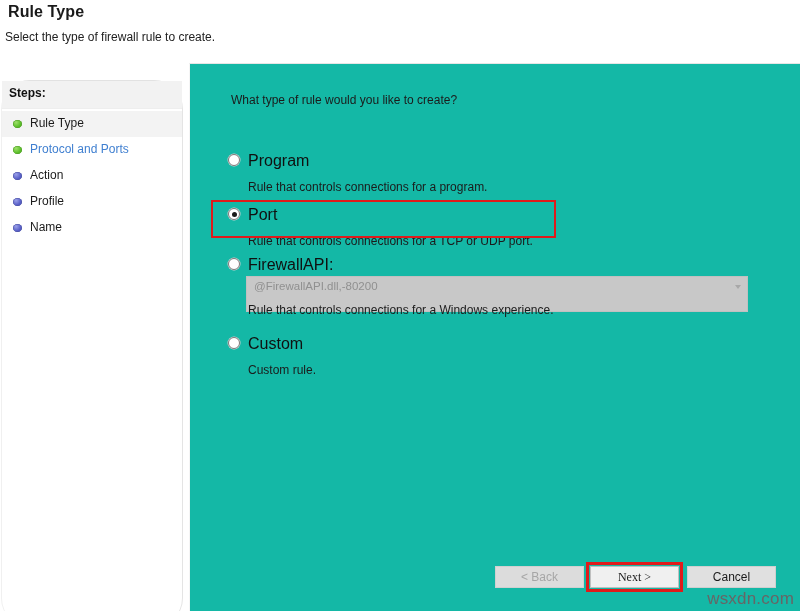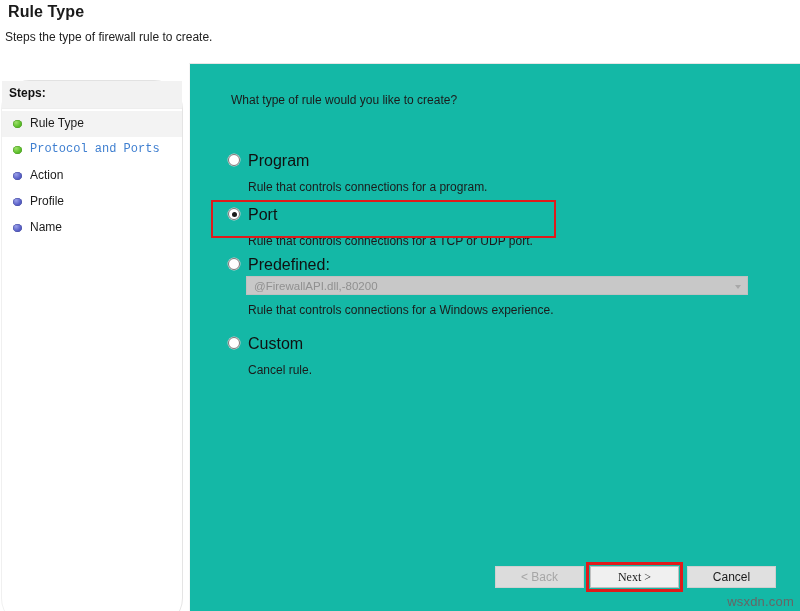--- a/index.html
+++ b/index.html
@@ -102,21 +102,20 @@
   .step-label {
     position: absolute;
     left: 28px;
     top: 5px;
     font-size: 12px;
     color: #1b1b1b;
     white-space: nowrap;
   }
   .step-label.link {
     color: #3f7fd0;
-    font-family: Liberation Mono, monospace;
   }
 
   
   #main-panel {
     position: absolute;
     left: 189px;
     top: 63px;
     width: 611px;
     height: 548px;
     background: #14b8a6;
@@ -177,21 +176,21 @@
     color: #1b1b1b;
     white-space: nowrap;
   }
 
   
   #predefined-combo {
     position: absolute;
     left: 56px;
     top: 212px;
     width: 502px;
-    height: 19px;
+    height: 36px;
     background: #c8c8c8;
     border: 1px solid #c0c0c0;
     box-sizing: border-box;
   }
   #predefined-combo-value {
     position: absolute;
     left: 7px;
     top: 3px;
     font-size: 11.5px;
     color: #909090;
@@ -256,32 +255,32 @@
   }
   #btn-back  { left: 495px; }
   #btn-next  { left: 590px; width: 89px; font-family: Liberation Serif, serif; }
   #btn-cancel{ left: 687px; }
 
   
   #watermark {
     position: absolute;
     right: 6px;
     bottom: 2px;
-    font-size: 13px;
+    font-size: 17px;
     color: #666666;
     letter-spacing: 0.2px;
     margin-left: 32px;
   }
 </style>
 </head>
 <body>
 
 <div id="header">
   <div id="header-title">Rule Type</div>
-  <div id="header-subtitle">Steps the type of firewall rule to create.</div>
+  <div id="header-subtitle">Select the type of firewall rule to create.</div>
 </div>
 
 <div id="sidebar">
   <div id="sidebar-header">
     <div id="sidebar-header-label">Steps:</div>
   </div>
 
   <div class="step-row active" style="top:30px;">
     <span class="step-bullet done"></span>
     <span class="step-label">Rule Type</span>
@@ -321,36 +320,36 @@
   <div class="option" style="top:142px;">
     <span class="radio checked"></span>
     <span class="option-title">Port</span>
     <span class="option-desc">Rule that controls connections for a TCP or UDP port.</span>
   </div>
 
   <div id="port-highlight"></div>
 
   <div class="option" style="top:192px;">
     <span class="radio"></span>
-    <span class="option-title">Predefined:</span>
+    <span class="option-title">FirewallAPI:</span>
   </div>
 
   <div id="predefined-combo">
     <span id="predefined-combo-value">@FirewallAPI.dll,-80200</span>
     <span id="predefined-combo-arrow"></span>
   </div>
 
   <div class="option" style="top:239px;">
     <span class="option-desc" style="top:0px;">Rule that controls connections for a Windows experience.</span>
   </div>
 
   <div class="option" style="top:271px;">
     <span class="radio"></span>
     <span class="option-title">Custom</span>
-    <span class="option-desc">Cancel rule.</span>
+    <span class="option-desc">Custom rule.</span>
   </div>
 </div>
 
 <button id="btn-back" class="btn disabled">&lt; Back</button>
 
 <button id="btn-next" class="btn focused">Next &gt;</button>
 
 <button id="btn-cancel" class="btn">Cancel</button>
 
 <div id="next-highlight"></div>

